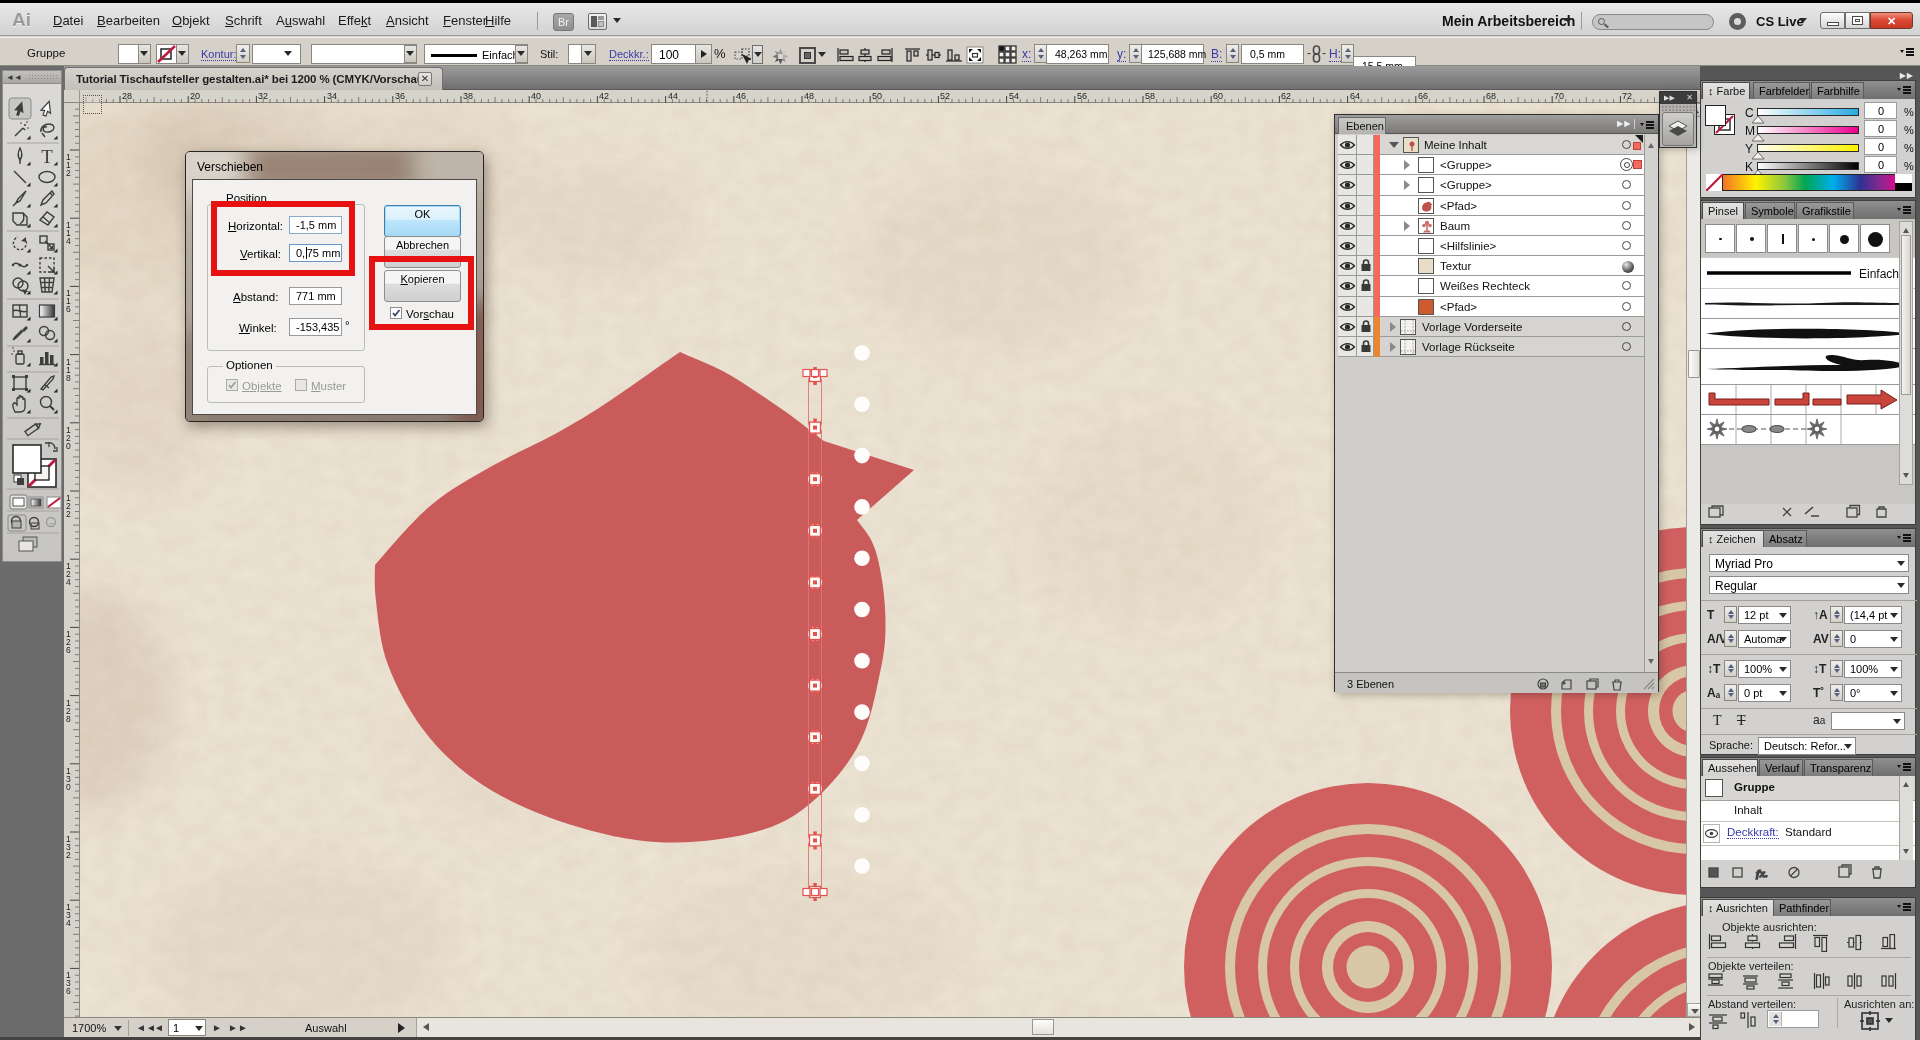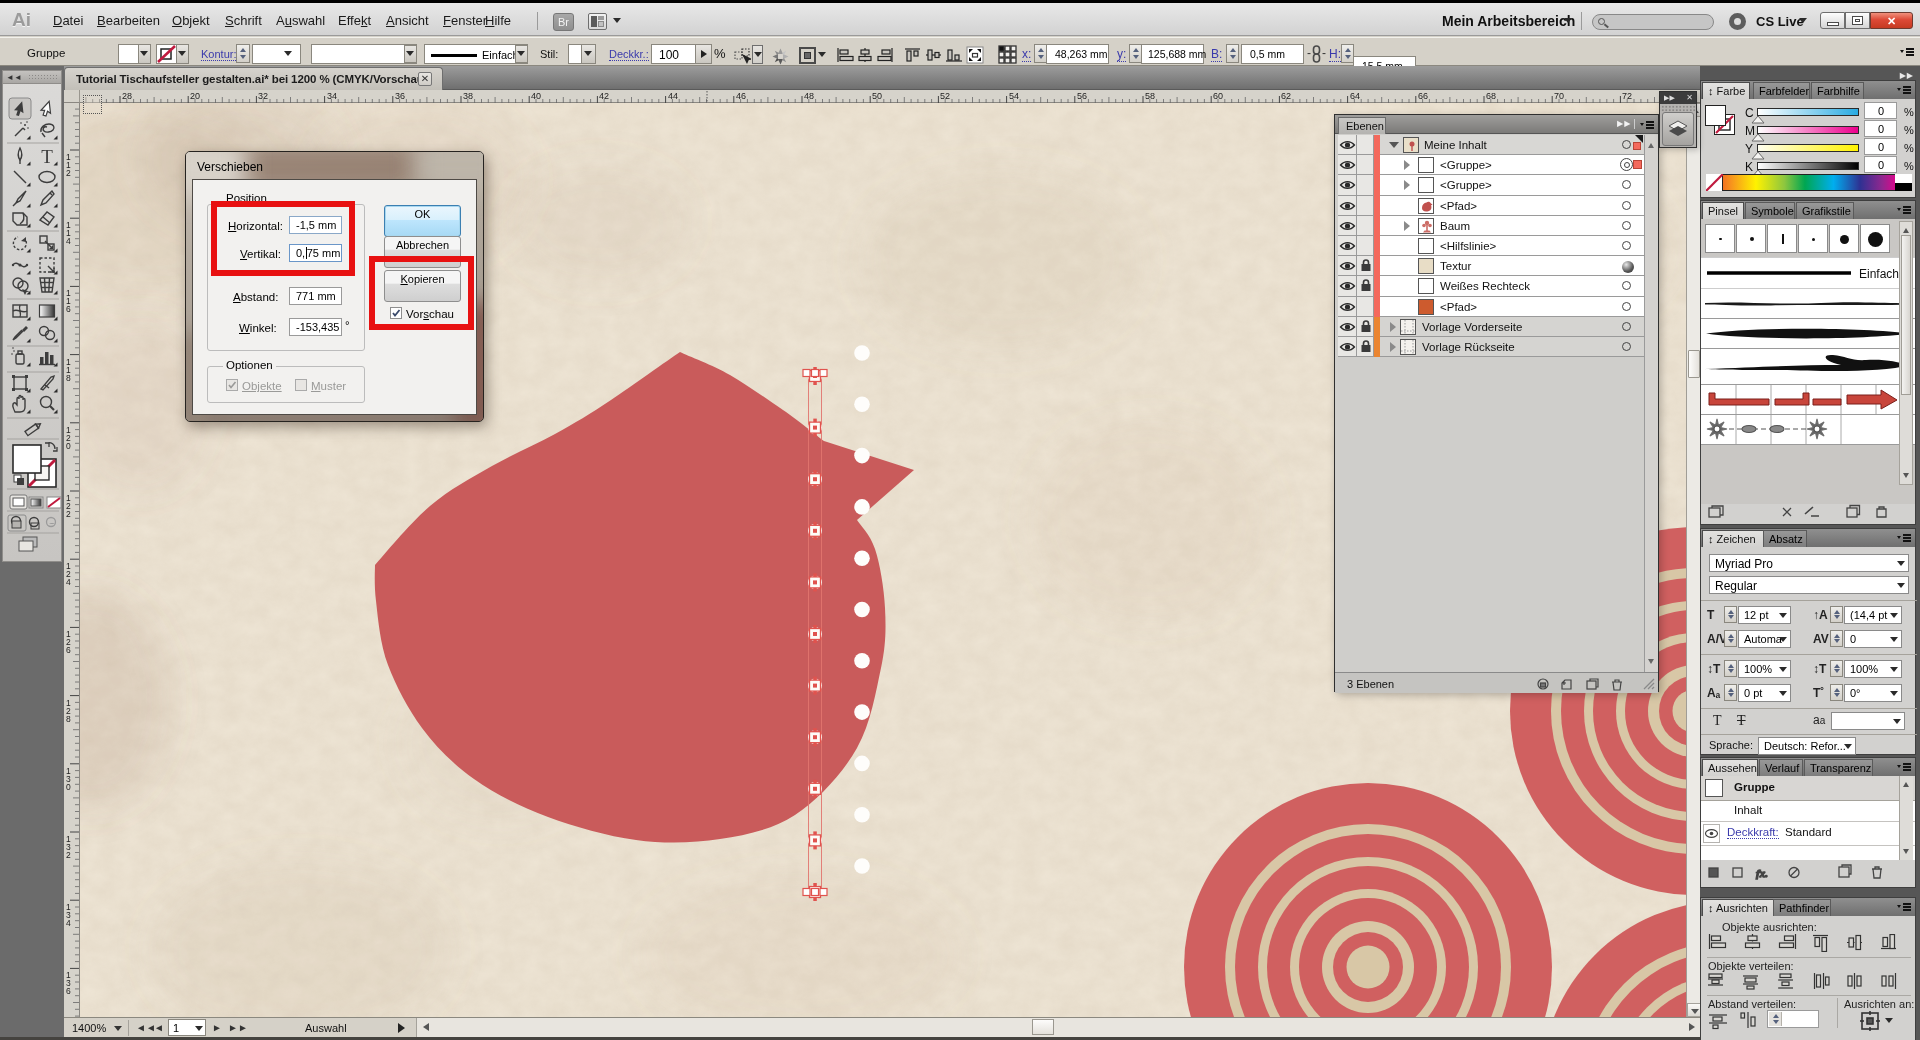--- a/index.html
+++ b/index.html
@@ -1089,21 +1089,21 @@
 <div class="abs" id="vscroll">
   <div class="abs" style="left:0;top:0;width:14px;height:14px;background:linear-gradient(#fbfaf8,#dbd8d2);border:1px solid #a5a29b;">
       <div style="position:absolute;left:3px;top:5px;border:4px solid transparent;border-bottom:5px solid #555;margin-top:-5px;"></div>
     </div>
   <div class="abs" style="left:0;top:900px;width:14px;height:14px;background:linear-gradient(#fbfaf8,#dbd8d2);border:1px solid #a5a29b;">
       <div style="position:absolute;left:3px;top:5px;border:4px solid transparent;border-top:5px solid #555;"></div>
     </div>
   <div class="abs" style="left:1px;top:247px;width:12px;height:28px;background:linear-gradient(90deg,#fdfcfb,#e4e1db);border:1px solid #9a978f;border-radius:1px;"></div>
 </div>
 <div class="abs" id="statusbar">
-  <div class="txt" style="left:8px;top:4px;font-size:11px;color:#111;">1400%</div>
+  <div class="txt" style="left:8px;top:4px;font-size:11px;color:#111;">1700%</div>
   <div class="carety" style="left:50px;top:8px;border-top-color:#333;"></div>
   <div class="abs" style="left:64px;top:2px;width:1px;height:16px;background:#a5a29b;"></div>
   <div class="txt" style="left:72px;top:4px;font-size:10px;color:#333;">◄◄</div>
   <div class="txt" style="left:90px;top:4px;font-size:10px;color:#333;">◄</div>
   <div class="wfield" style="left:104px;top:1px;width:38px;height:17px;">
       <div class="txt" style="left:4px;top:2px;font-size:11px;">1</div>
       <div class="carety" style="left:26px;top:6px;"></div>
     </div>
   <div class="txt" style="left:148px;top:4px;font-size:10px;color:#333;">►</div>
   <div class="txt" style="left:164px;top:4px;font-size:10px;color:#333;">►►</div>

